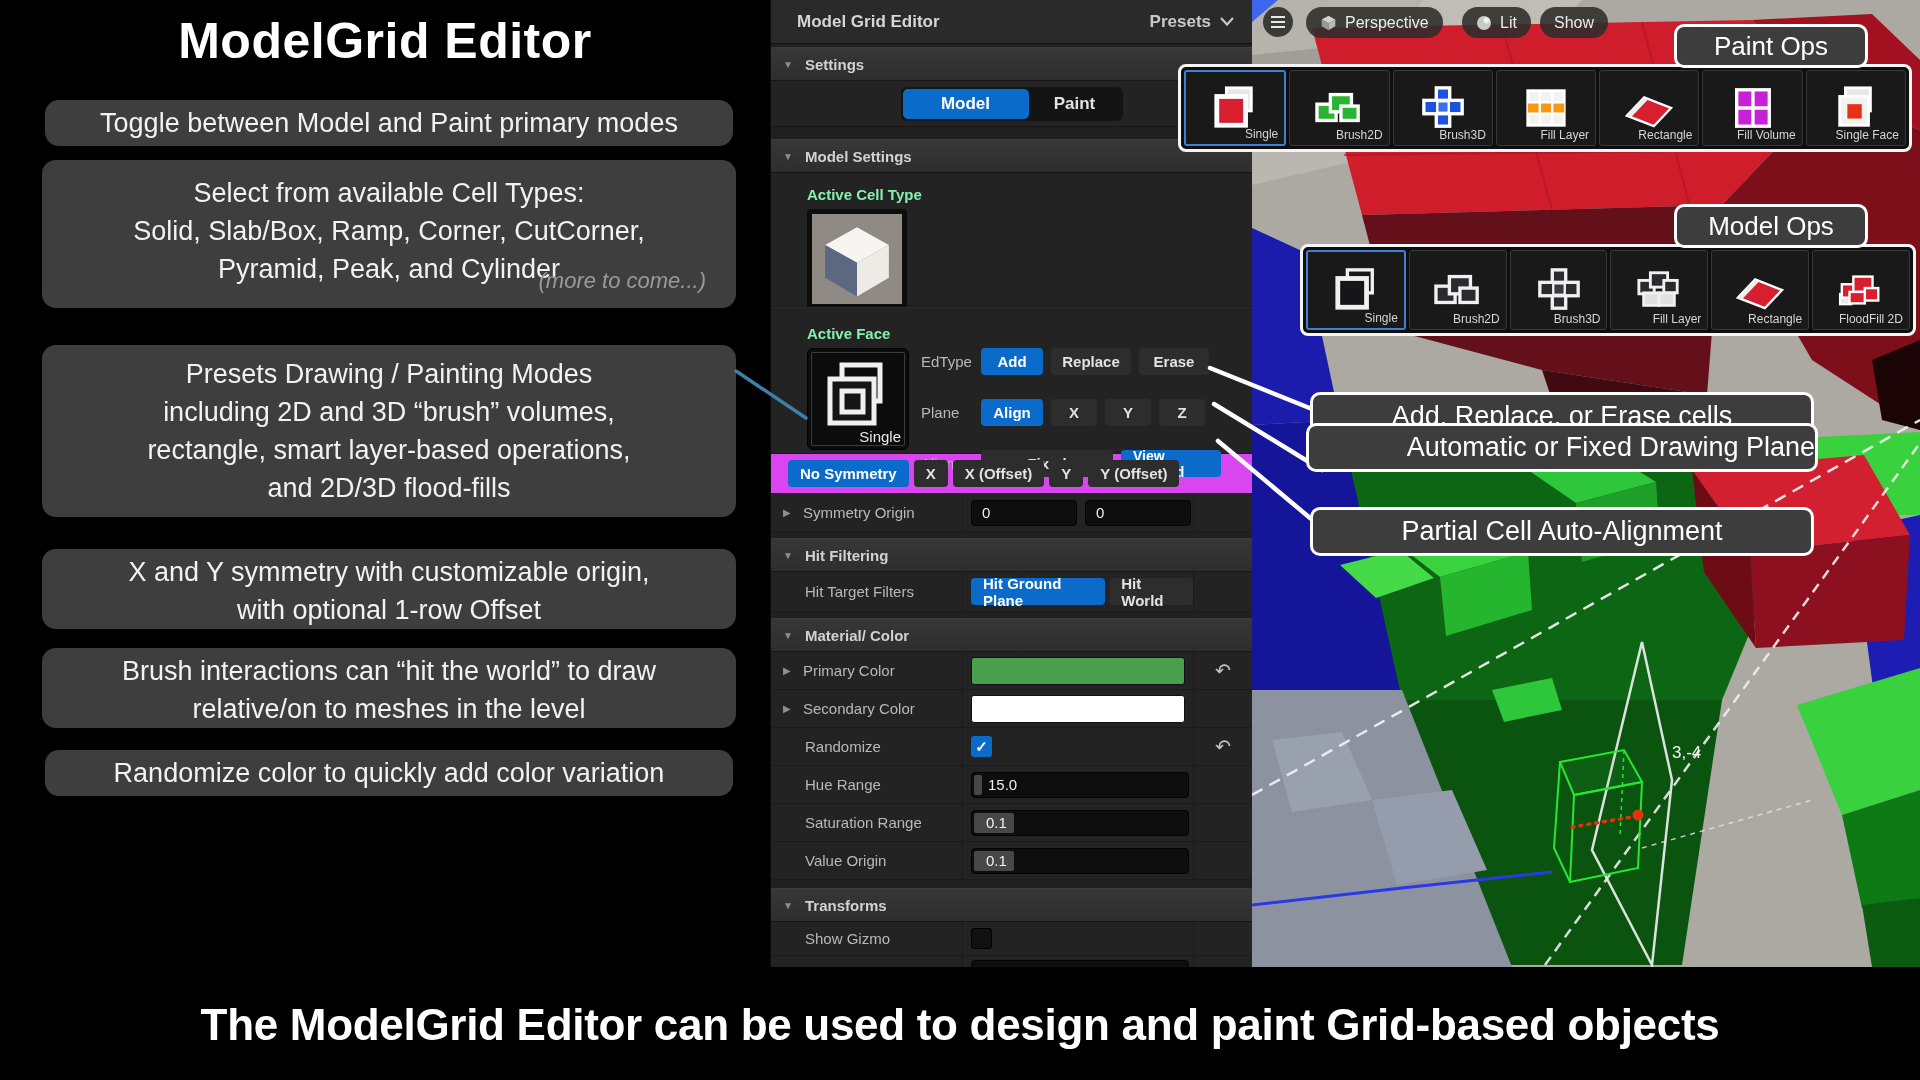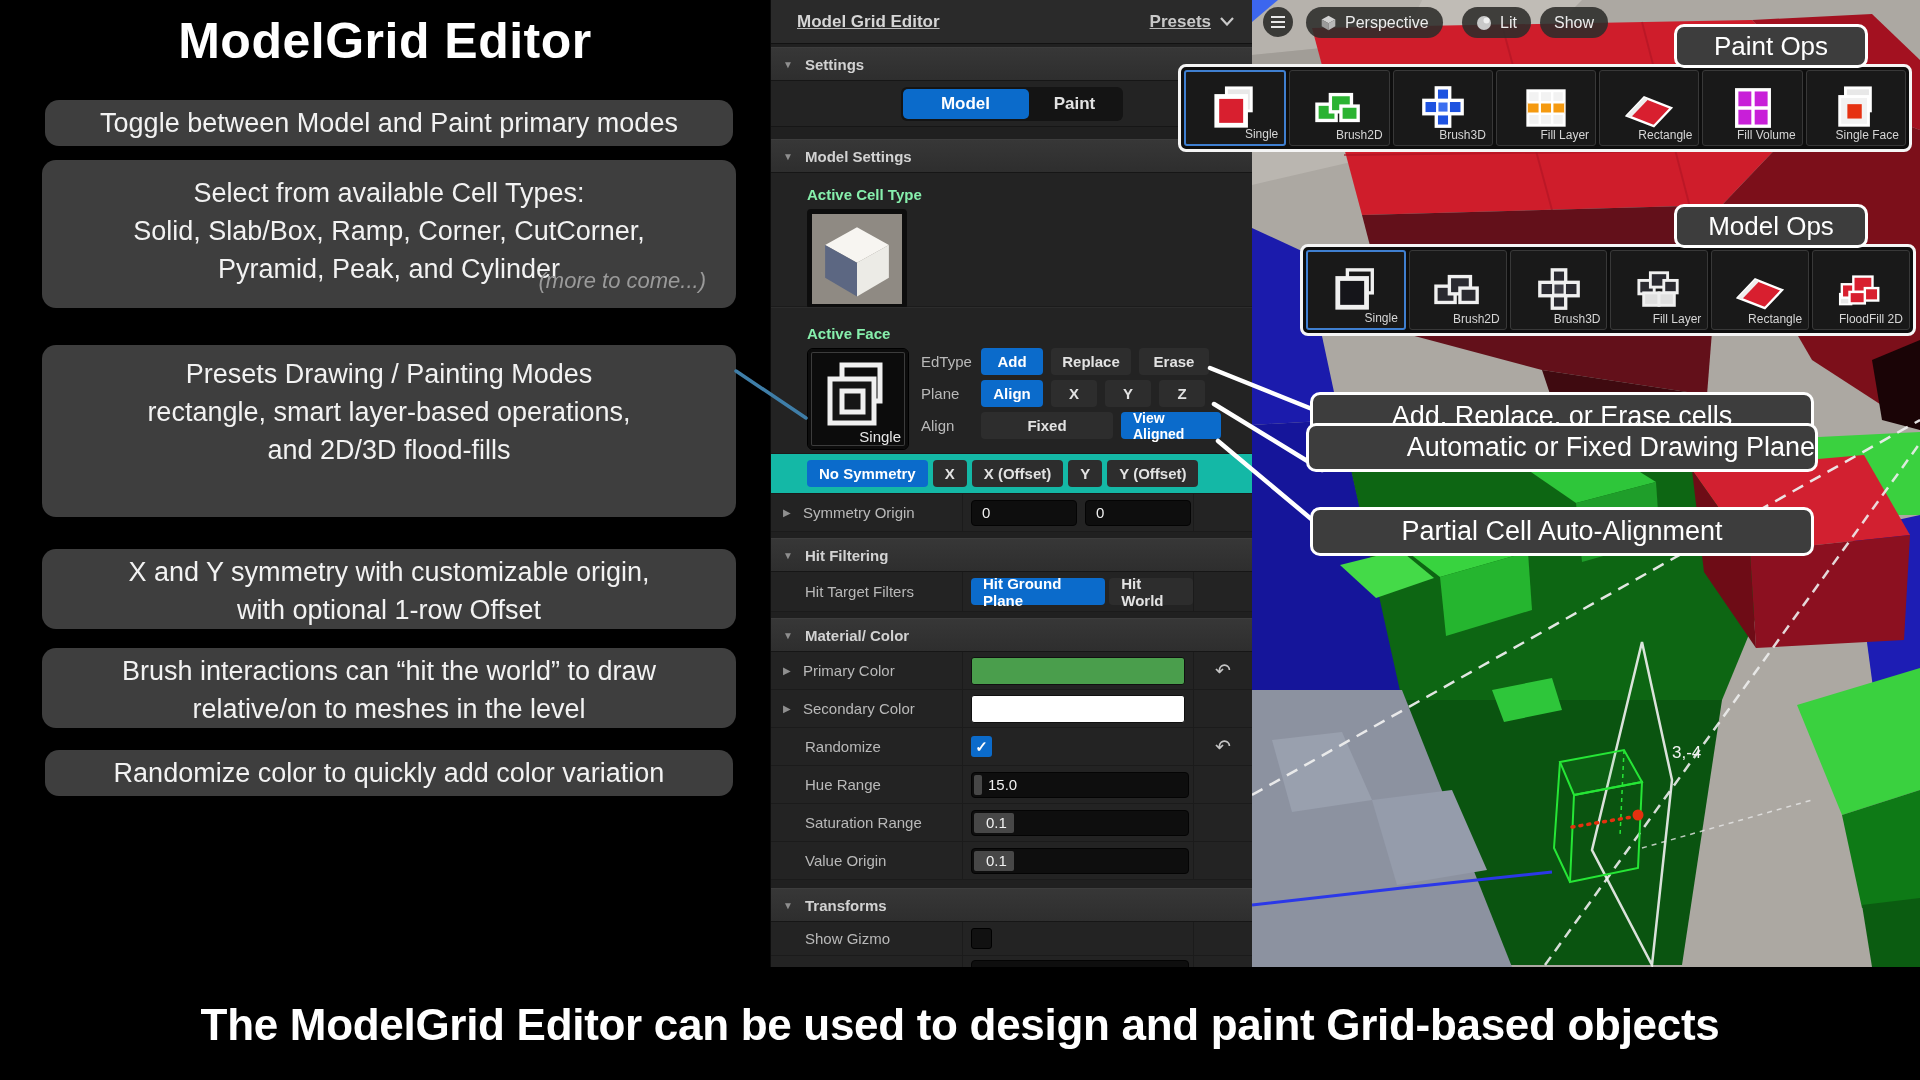--- a/index.html
+++ b/index.html
@@ -14,21 +14,21 @@
         font-size:27px;text-align:center;box-sizing:border-box;}
   .note .ln{line-height:38px;}
   .more{position:absolute;right:30px;bottom:14px;font-style:italic;color:#9a9a9a;font-size:22px;}
   .caption{left:0;top:1000px;width:1920px;text-align:center;color:#fff;
            font-size:44px;font-weight:600;letter-spacing:-.3px;}
 
   
   .panel{left:770px;top:0;width:482px;height:967px;background:#202020;overflow:hidden;
          font-size:15px;color:#b9b9b9;border-left:1px solid #0c0c0c;box-sizing:border-box;}
   .phead{height:43px;background:#2a2a2a;border-bottom:1px solid #121212;display:flex;
-         align-items:center;justify-content:space-between;padding:0 18px 0 26px;text-decoration:underline;}
+         align-items:center;justify-content:space-between;padding:0 18px 0 26px;}
   .ptitle{font-weight:bold;color:#d6d6d6;font-size:17px;}
   .presets{display:flex;align-items:center;gap:9px;color:#c9c9c9;font-size:17px;font-weight:bold;}
   .sec{height:32px;background:linear-gradient(#373737,#2e2e2e);border-top:1px solid #3d3d3d;
        border-bottom:1px solid #161616;display:flex;align-items:center;gap:10px;
        padding-left:12px;font-weight:bold;color:#d2d2d2;}
   .tri{color:#8f8f8f;font-size:10px;width:12px;}
   .row{display:flex;align-items:center;border-bottom:1px solid #1b1b1b;background:#232323;box-sizing:border-box;}
   .lblcol{width:192px;padding-left:34px;box-sizing:border-box;border-right:1px solid #1b1b1b;
           display:flex;align-items:center;gap:8px;height:100%;}
   .lblcol.arrow{padding-left:12px;}
@@ -158,20 +158,21 @@
 
 <div class="note" style="left:42px;top:160px;width:694px;height:148px;padding-top:14px;">
   <div class="ln">Select from available Cell Types:</div>
   <div class="ln">Solid, Slab/Box, Ramp, Corner, CutCorner,</div>
   <div class="ln">Pyramid, Peak, and Cylinder</div>
   <span class="more">(more to come...)</span>
 </div>
 
 <div class="note" style="left:42px;top:345px;width:694px;height:172px;padding-top:10px;">
   <div class="ln">Presets Drawing / Painting Modes</div>
+  <div class="ln">including 2D and 3D “brush” volumes,</div>
   <div class="ln">rectangle, smart layer-based operations,</div>
   <div class="ln">and 2D/3D flood-fills</div>
 </div>
 
 <div class="note" style="left:42px;top:549px;width:694px;height:80px;padding-top:4px;">
   <div class="ln">X and Y symmetry with customizable origin,</div>
   <div class="ln">with optional 1-row Offset</div>
 </div>
 
 <div class="note" style="left:42px;top:648px;width:694px;height:80px;padding-top:4px;">
@@ -233,21 +234,21 @@
   </div>
   <div style="height:112px;background:#232323;display:flex;padding:6px 0 0 36px;box-sizing:border-box;border-bottom:1px solid #1b1b1b">
     <div class="toolbox">
       <svg width="100" height="100" viewBox="0 0 100 100">
         <rect x="34" y="16" width="38" height="36" fill="none" stroke="#f0f0f0" stroke-width="5"></rect>
         <rect x="22" y="30" width="44" height="44" fill="#151515" stroke="#f0f0f0" stroke-width="5"></rect>
         <rect x="34" y="42" width="21" height="21" fill="none" stroke="#f0f0f0" stroke-width="5"></rect>
       </svg>
       <span class="toolname">Single</span>
     </div>
-    <div style="margin-left:12px;display:flex;flex-direction:column;gap:5px">
+    <div style="margin-left:12px;display:flex;flex-direction:column;gap:24px">
       <div style="display:flex;align-items:center;gap:8px">
         <span style="width:52px">EdType</span>
         <div class="btn on" style="width:62px">Add</div>
         <div class="btn" style="width:80px">Replace</div>
         <div class="btn" style="width:70px">Erase</div>
       </div>
       <div style="display:flex;align-items:center;gap:8px">
         <span style="width:52px">Plane</span>
         <div class="btn on" style="width:62px">Align</div>
         <div class="btn" style="width:46px">X</div>
@@ -255,21 +256,21 @@
         <div class="btn" style="width:46px">Z</div>
       </div>
       <div style="display:flex;align-items:center;gap:8px">
         <span style="width:52px">Align</span>
         <div class="btn" style="width:132px">Fixed</div>
         <div class="btn on" style="width:100px;font-size:14px">View Aligned</div>
       </div>
     </div>
   </div>
 
-  <div style="height:40px;background:#14b8a6;display:flex;align-items:center;gap:5px;padding-left:36px;border-bottom:1px solid #1b1b1b;box-sizing:border-box">
+  <div style="height:40px;background:#d946ef;display:flex;align-items:center;gap:5px;padding-left:17px;border-bottom:1px solid #1b1b1b;box-sizing:border-box">
     <div class="btn on">No Symmetry</div>
     <div class="btn">X</div>
     <div class="btn">X (Offset)</div>
     <div class="btn">Y</div>
     <div class="btn">Y (Offset)</div>
   </div>
 
   <div class="row" style="height:38px">
     <div class="lblcol arrow">
       <span class="tri">▶</span>

